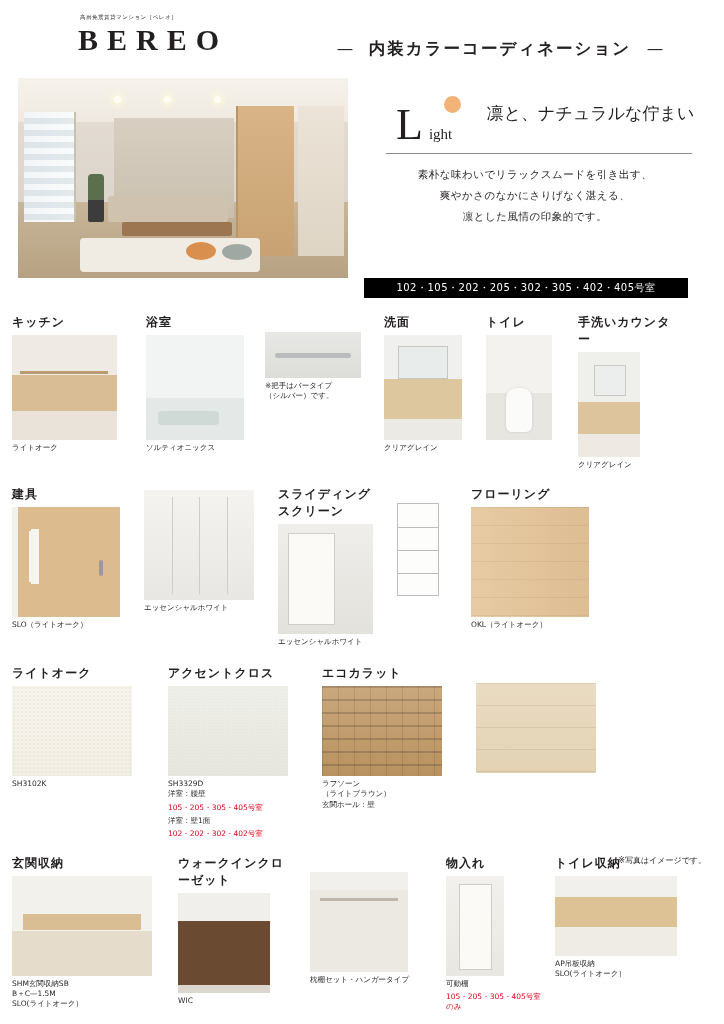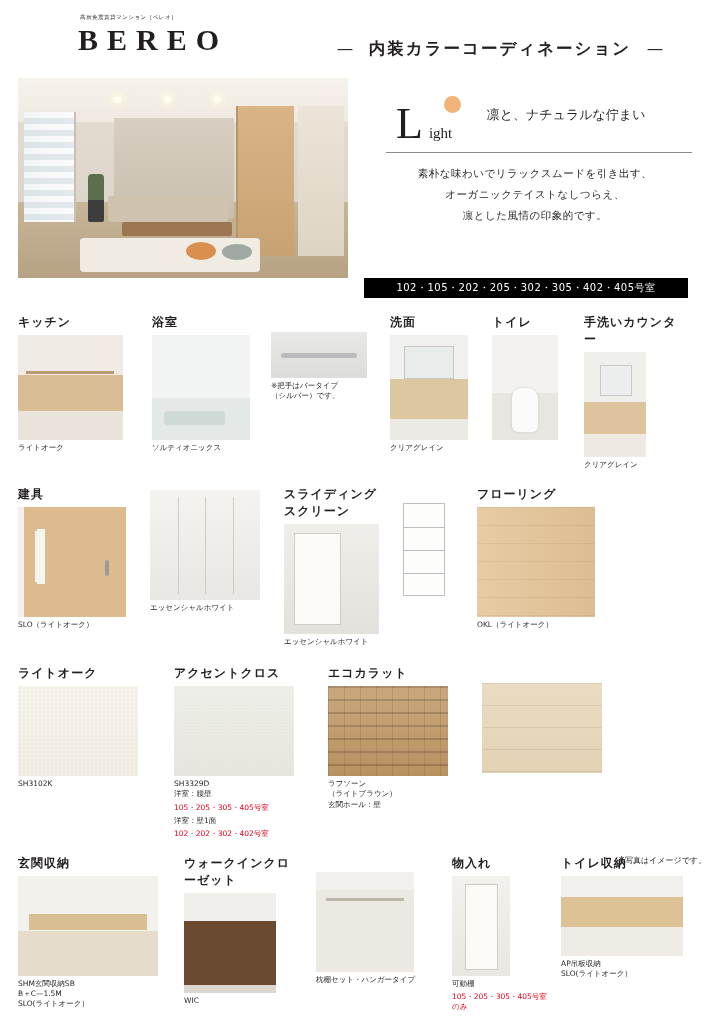--- a/index.html
+++ b/index.html
@@ -104,37 +104,37 @@
   }
   .l-ight {
     display:inline-block; font-family:"Liberation Serif", serif;
     font-size:15px; vertical-align:bottom; margin-left:6px; margin-bottom:4px;
   }
   .dot {
     position:absolute; left:80px; top:18px; width:17px; height:17px;
     border-radius:50%; background:#f2b379;
   }
   .tagline {
-    display:inline-block; font-size:13px; margin-left:30px;
+    display:inline-block; font-size:17px; margin-left:30px;
     vertical-align:bottom; margin-bottom:22px;
     font-family:"DejaVu Sans", sans-serif;
   }
   .rule { border-bottom:1px solid #8a8a8a; margin:6px 14px 0 22px; }
   .desc { margin-top:14px; text-align:center; font-family:"DejaVu Sans", sans-serif; }
   .desc p { margin:0 0 7px 0; font-size:10.5px; letter-spacing:0.5px; }
 
   .roombar {
     position:absolute; left:346px; top:200px; right:18px; height:20px;
     background:#000; color:#fff; text-align:center;
     font-size:10px; font-family:"DejaVu Sans", sans-serif;
     line-height:20px; letter-spacing:0.5px;
   }
 
   
-  .section { position:relative; margin:0 18px; }
+  .section { position:relative; margin:0 12px; }
   .sec-title {
     font-family:"DejaVu Sans", sans-serif;
     font-size:12px; font-weight:bold; letter-spacing:1px;
     margin-bottom:4px;
   }
   .caption {
     font-family:"DejaVu Sans", sans-serif;
     font-size:7.5px; line-height:1.35; margin-top:3px; color:#231f20;
   }
   .caption.red { color:#e2001a; }
@@ -252,21 +252,21 @@
 
     <div class="hero-right">
       <div class="light-block">
         <div class="dot"></div>
         <span class="l-letter">L</span><span class="l-ight">ight</span>
         <span class="tagline">凛と、ナチュラルな佇まい</span>
       </div>
       <div class="rule"></div>
       <div class="desc">
         <p>素朴な味わいでリラックスムードを引き出す、</p>
-        <p>オーガニックテイストなしつらえ、</p>
+        <p>爽やかさのなかにさりげなく湛える、</p>
         <p>凛とした風情の印象的です。</p>
       </div>
     </div>
     <div class="roombar">102・105・202・205・302・305・402・405号室</div>
   </div>
 
   <div class="section" style="margin-top:16px;">
     <div class="row">
 
       <div class="item" style="width:120px;">

